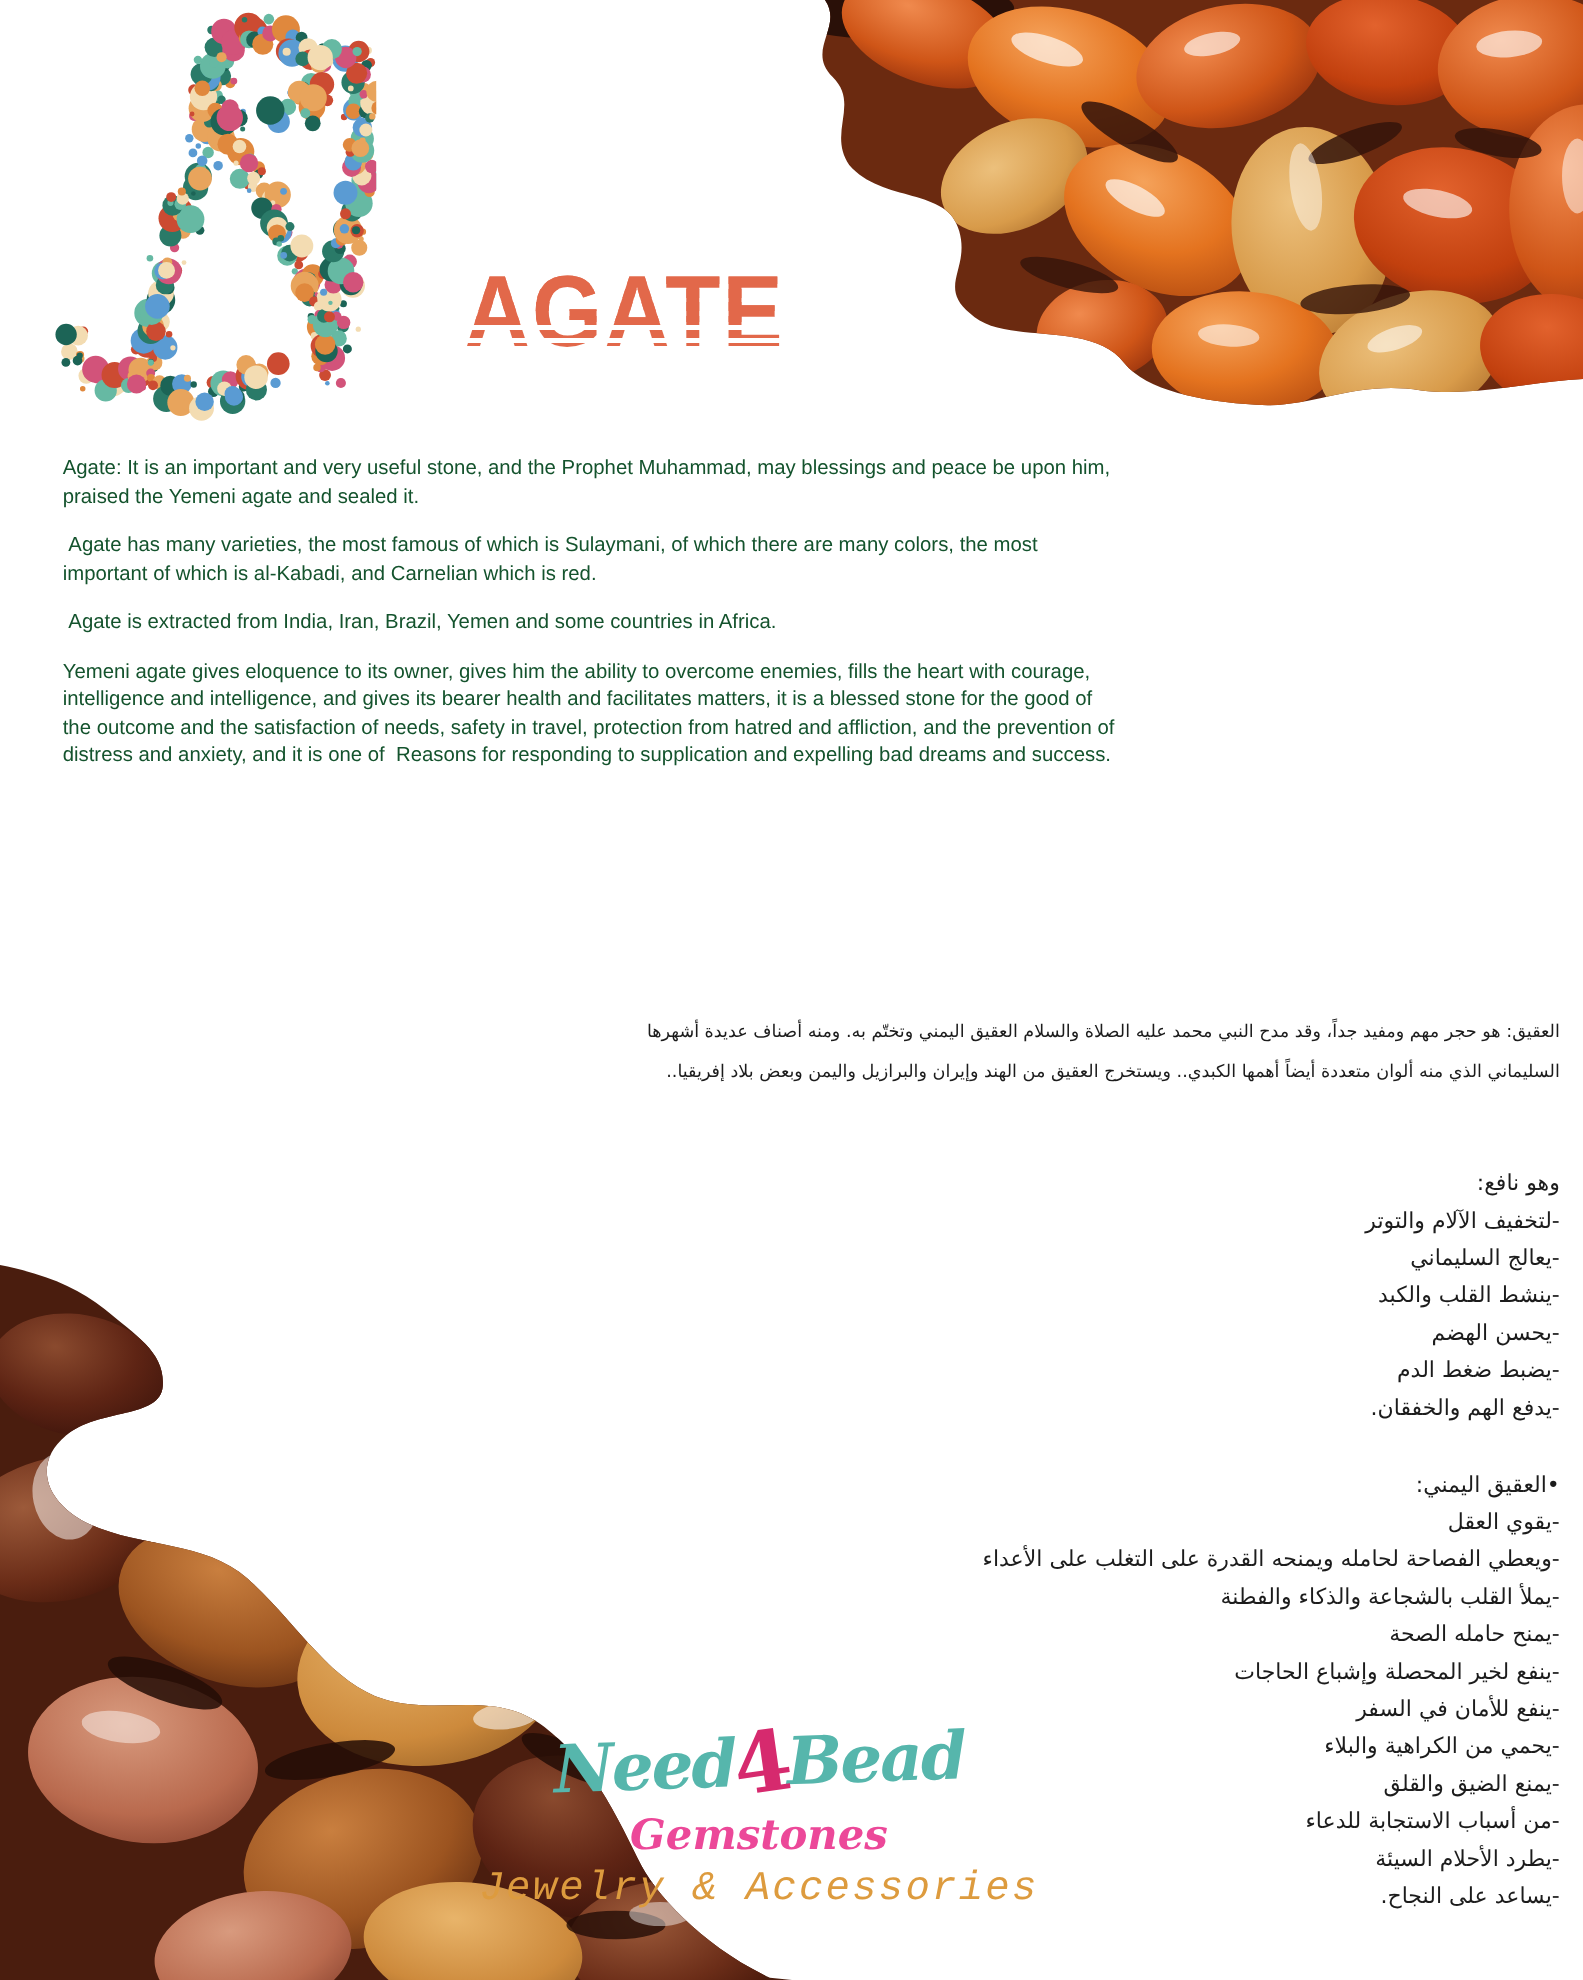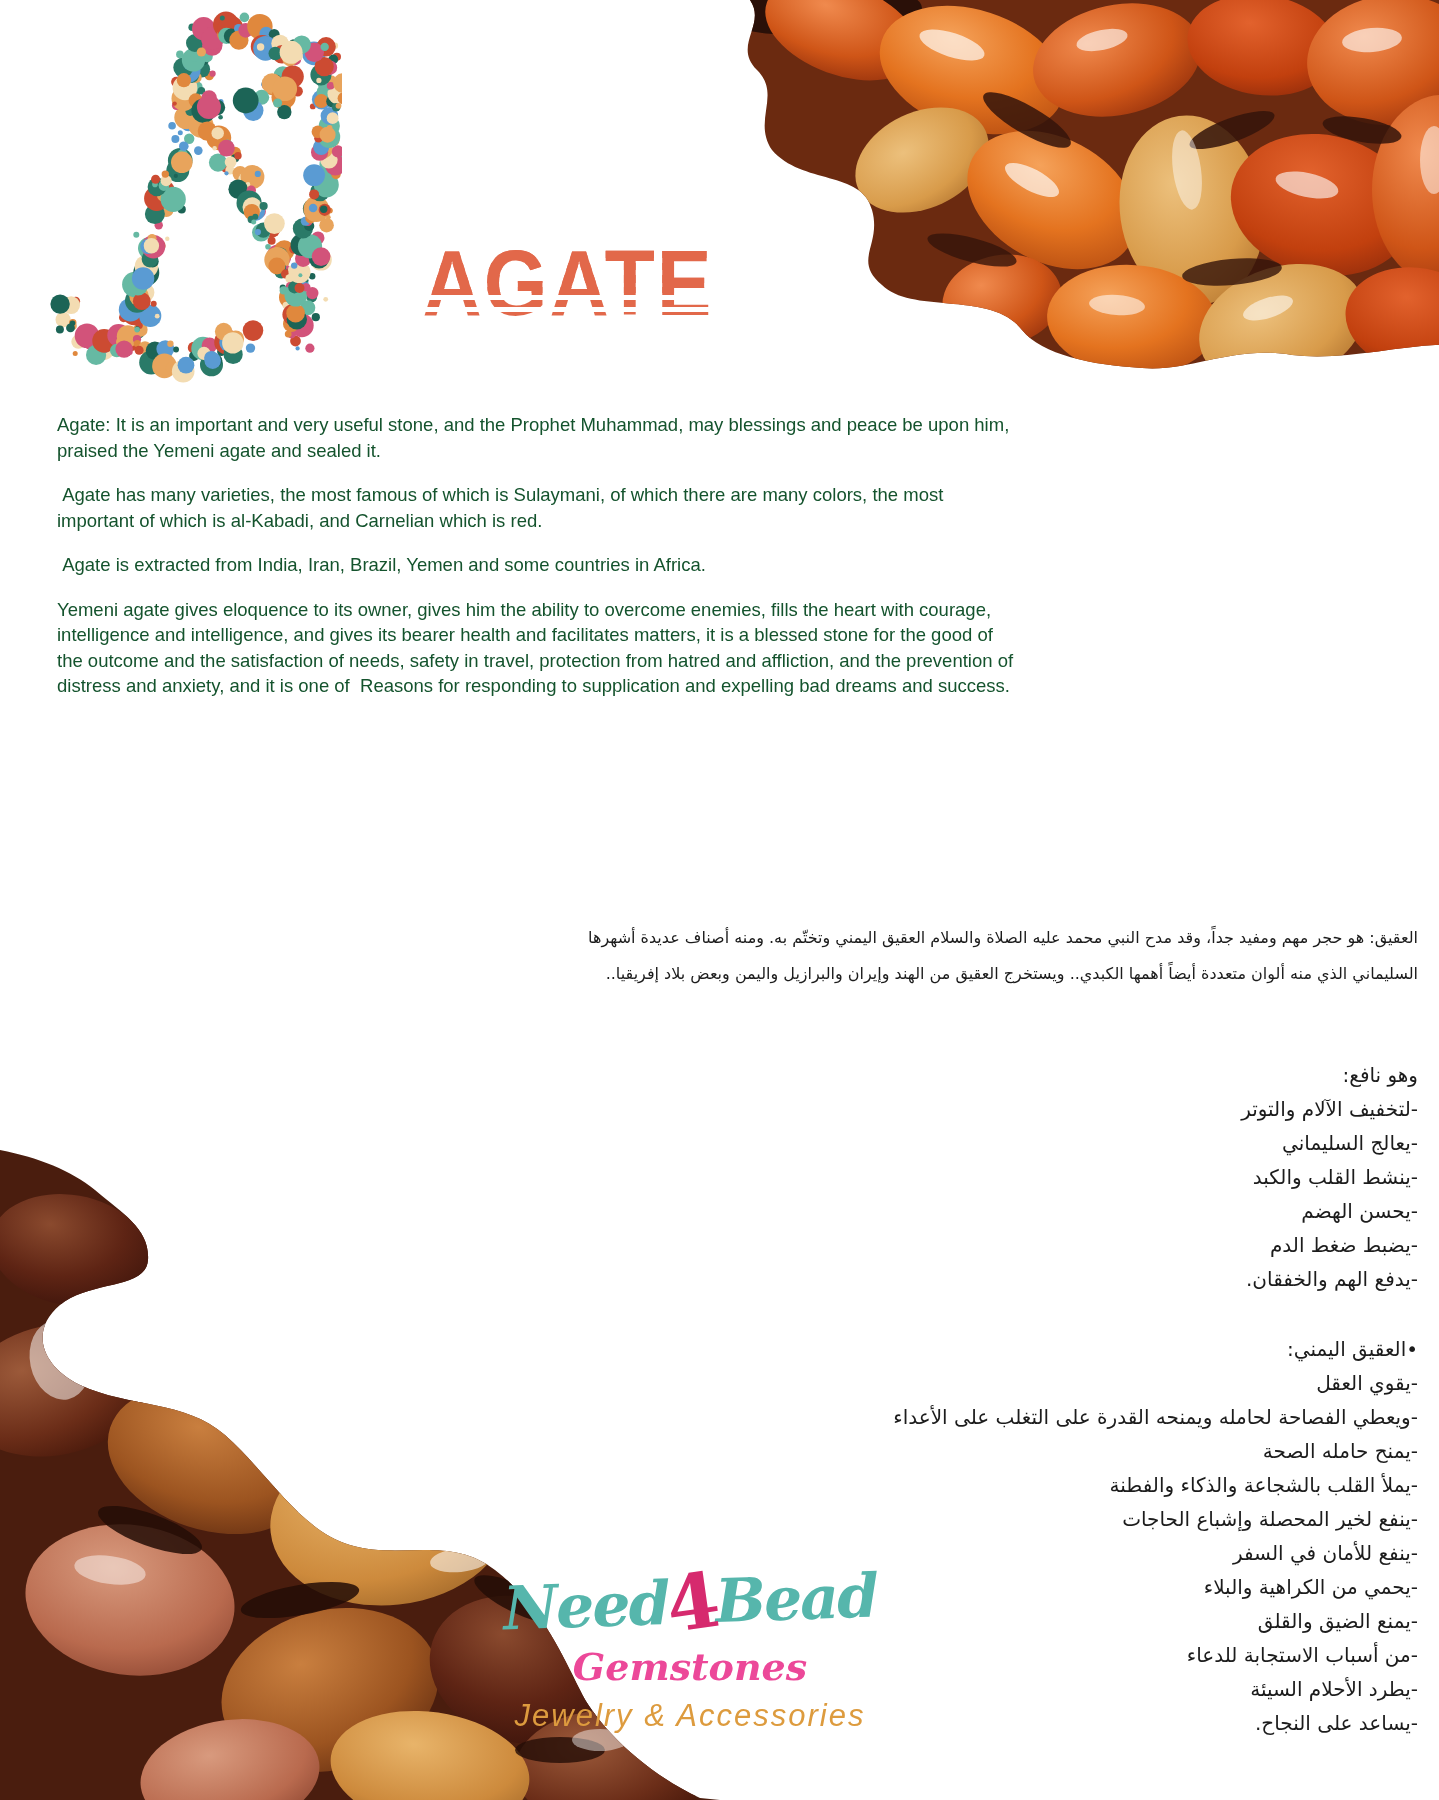--- a/index.html
+++ b/index.html
@@ -41,22 +41,22 @@
 
   
   .brand{position:absolute;left:420px;top:1558px;width:540px;text-align:center;}
   .brand-name{font-family:"DejaVu Serif",serif;font-style:italic;font-weight:bold;
               font-size:60px;line-height:78px;color:#56b6ac;letter-spacing:-2px;
               transform:rotate(-2deg);}
   .brand-name .four{display:inline-block;color:#d62a6e;font-size:76px;font-style:normal;
                     transform:rotate(-6deg) translateY(6px);margin:0 -2px;}
   .brand-sub{font-family:"DejaVu Serif",serif;font-style:italic;font-weight:bold;
              font-size:38px;line-height:52px;color:#ec4899;}
-  .brand-tagline{font-family:Liberation Sans, sans-serif;font-style:italic;
-                 font-size:31px;line-height:46px;color:#dd9b3e;letter-spacing:2px;}
+  .brand-tagline{font-family:Liberation Mono, monospace;font-style:italic;
+                 font-size:37px;line-height:46px;color:#dd9b3e;letter-spacing:2px;}
 </style>
 </head>
 <body>
 
 <div class="page">
 
   <svg id="dot-logo" class="dot-logo" width="300" height="380" viewBox="0 0 300 380">
       <circle cx="33.7" cy="297.2" r="4.4" fill="#cc4b32"></circle>
       <circle cx="29.1" cy="301.1" r="8.9" fill="#f3dcb2"></circle>
       <circle cx="21.1" cy="315.7" r="7.6" fill="#f3dcb2"></circle>
@@ -601,22 +601,22 @@
         <div class="ar-line">-يضبط ضغط الدم</div>
         <div class="ar-line">-يدفع الهم والخفقان.</div>
       </div>
   </div>
 
   <div class="arabic ar-yemeni">
     <div class="ar-header">•العقيق اليمني:</div>
     <div>
         <div class="ar-line">-يقوي العقل</div>
         <div class="ar-line">-ويعطي الفصاحة لحامله ويمنحه القدرة على التغلب على الأعداء</div>
+        <div class="ar-line">-يملأ القلب بالشجاعة والذكاء والفطنة</div>
         <div class="ar-line">-يمنح حامله الصحة</div>
-        <div class="ar-line">-يملأ القلب بالشجاعة والذكاء والفطنة</div>
         <div class="ar-line">-ينفع لخير المحصلة وإشباع الحاجات</div>
         <div class="ar-line">-ينفع للأمان في السفر</div>
         <div class="ar-line">-يحمي من الكراهية والبلاء</div>
         <div class="ar-line">-يمنع الضيق والقلق</div>
         <div class="ar-line">-من أسباب الاستجابة للدعاء</div>
         <div class="ar-line">-يطرد الأحلام السيئة</div>
         <div class="ar-line">-يساعد على النجاح.</div>
       </div>
   </div>
 

